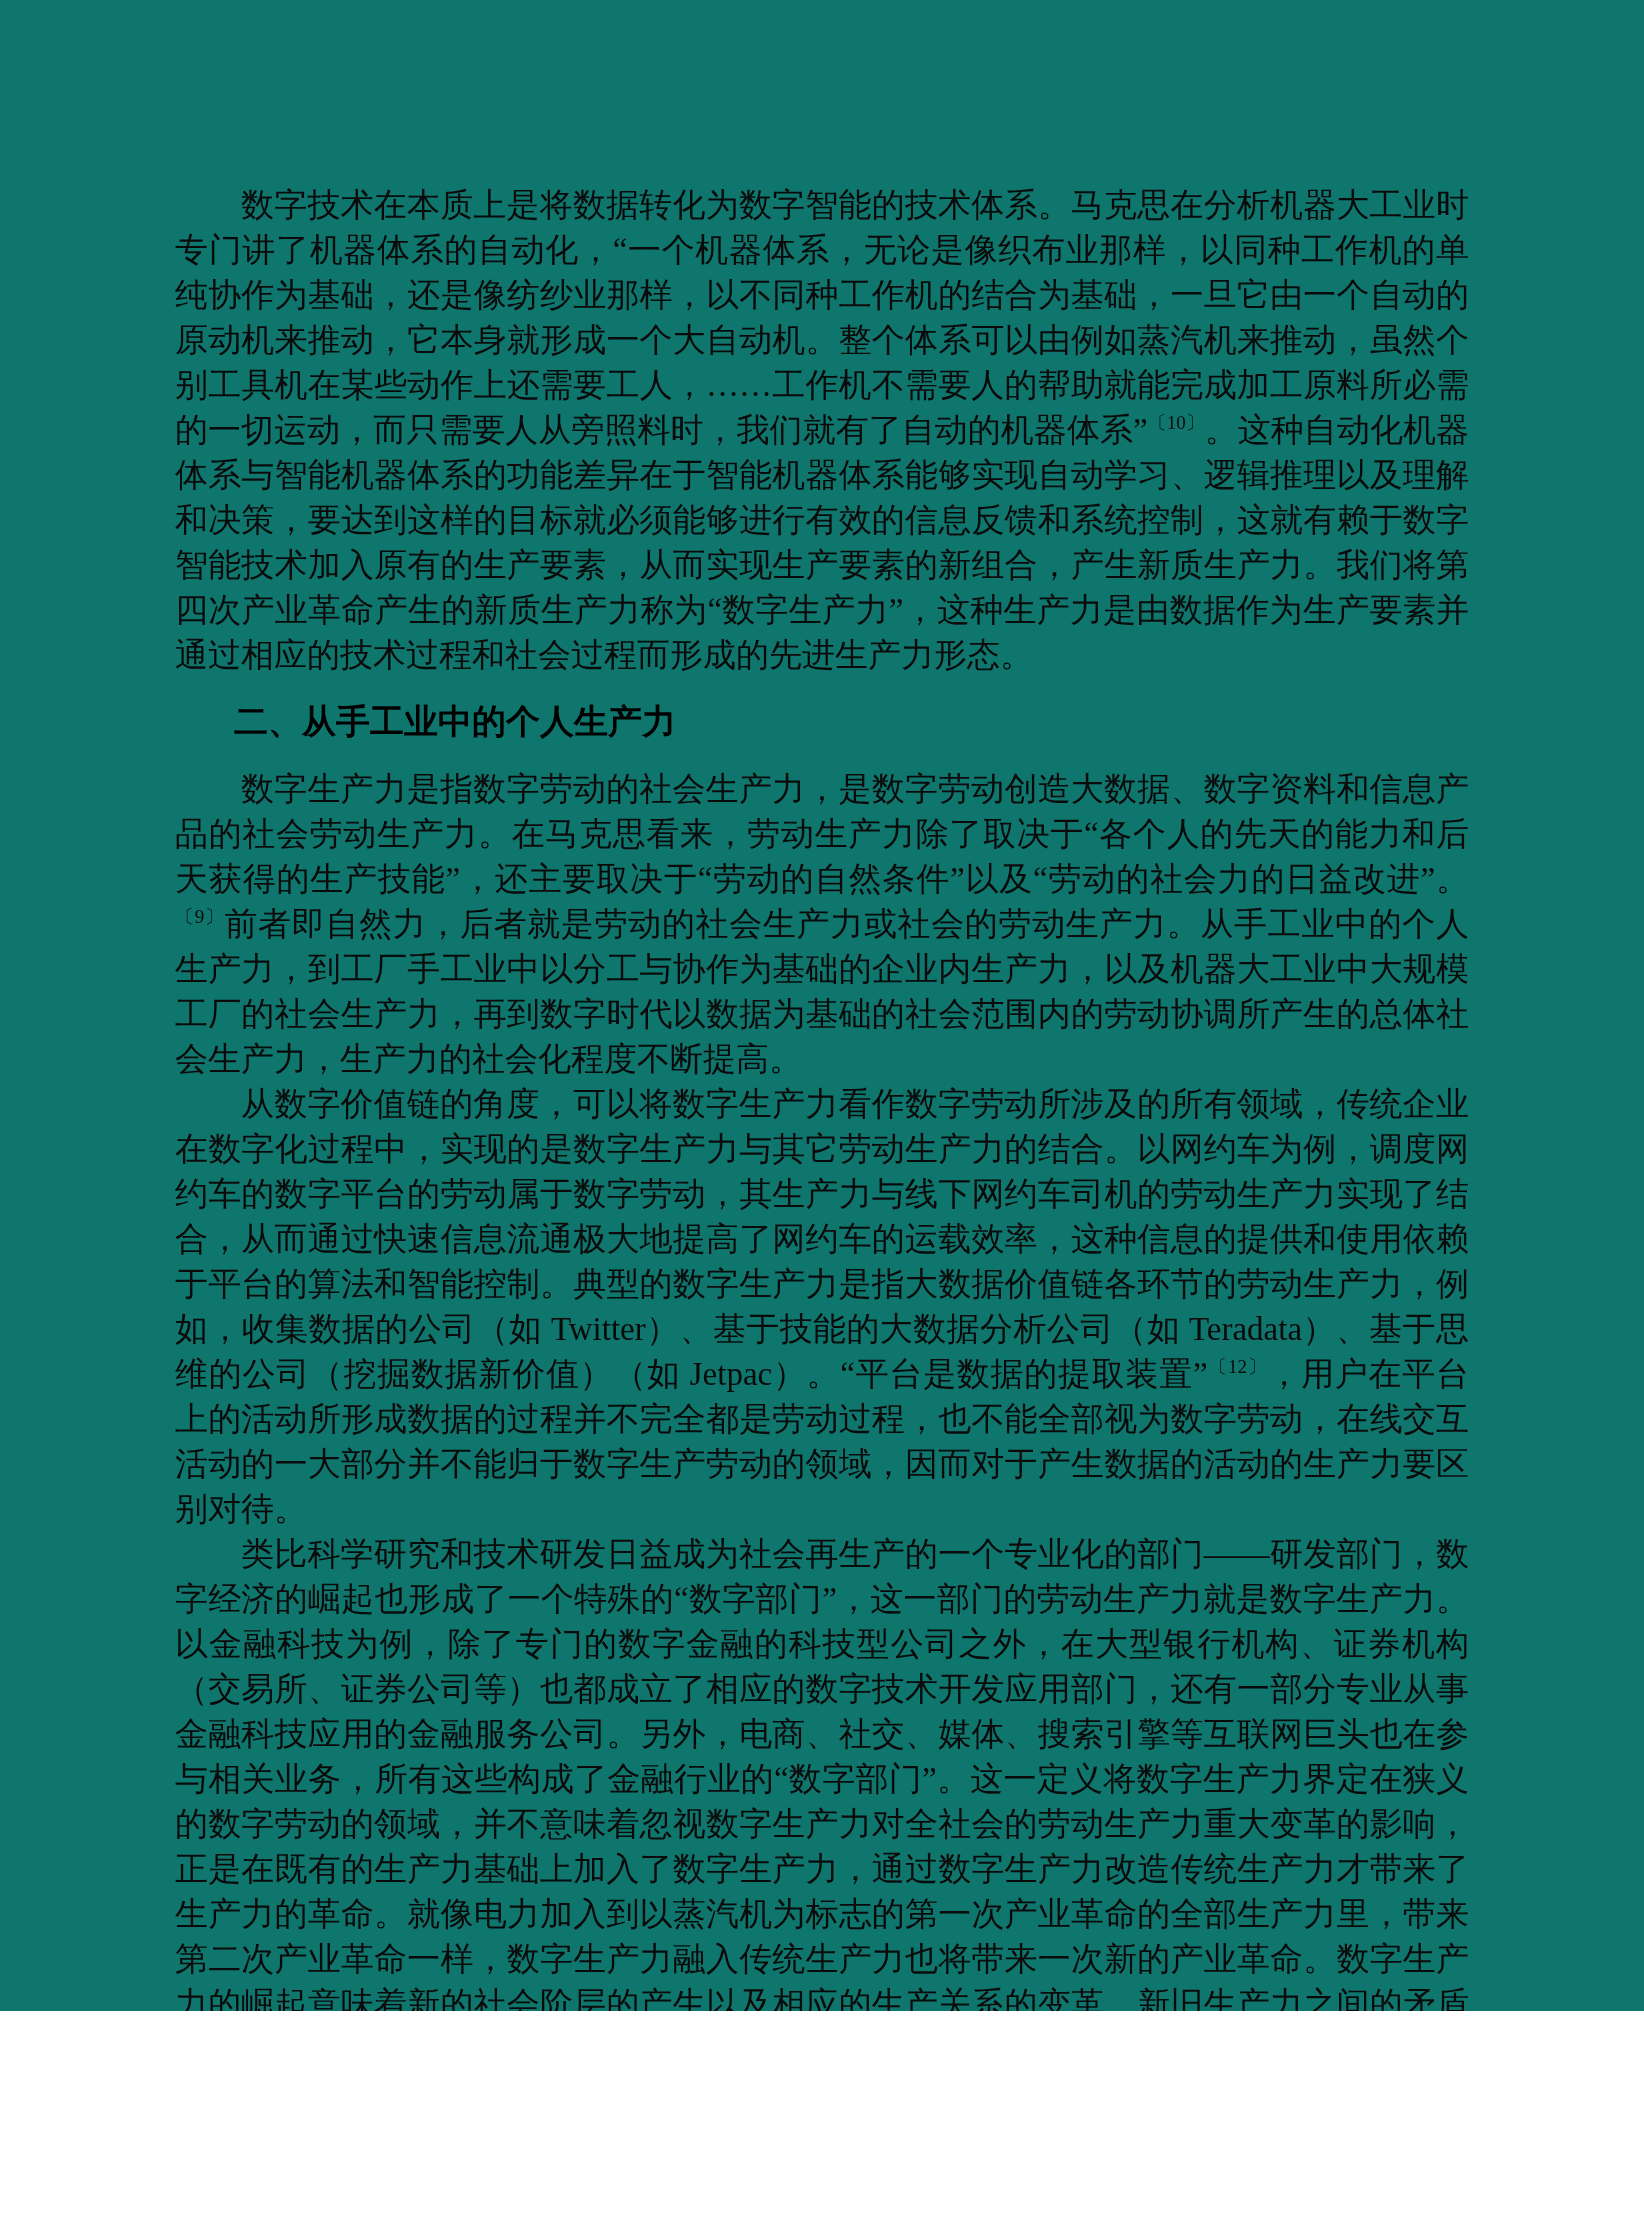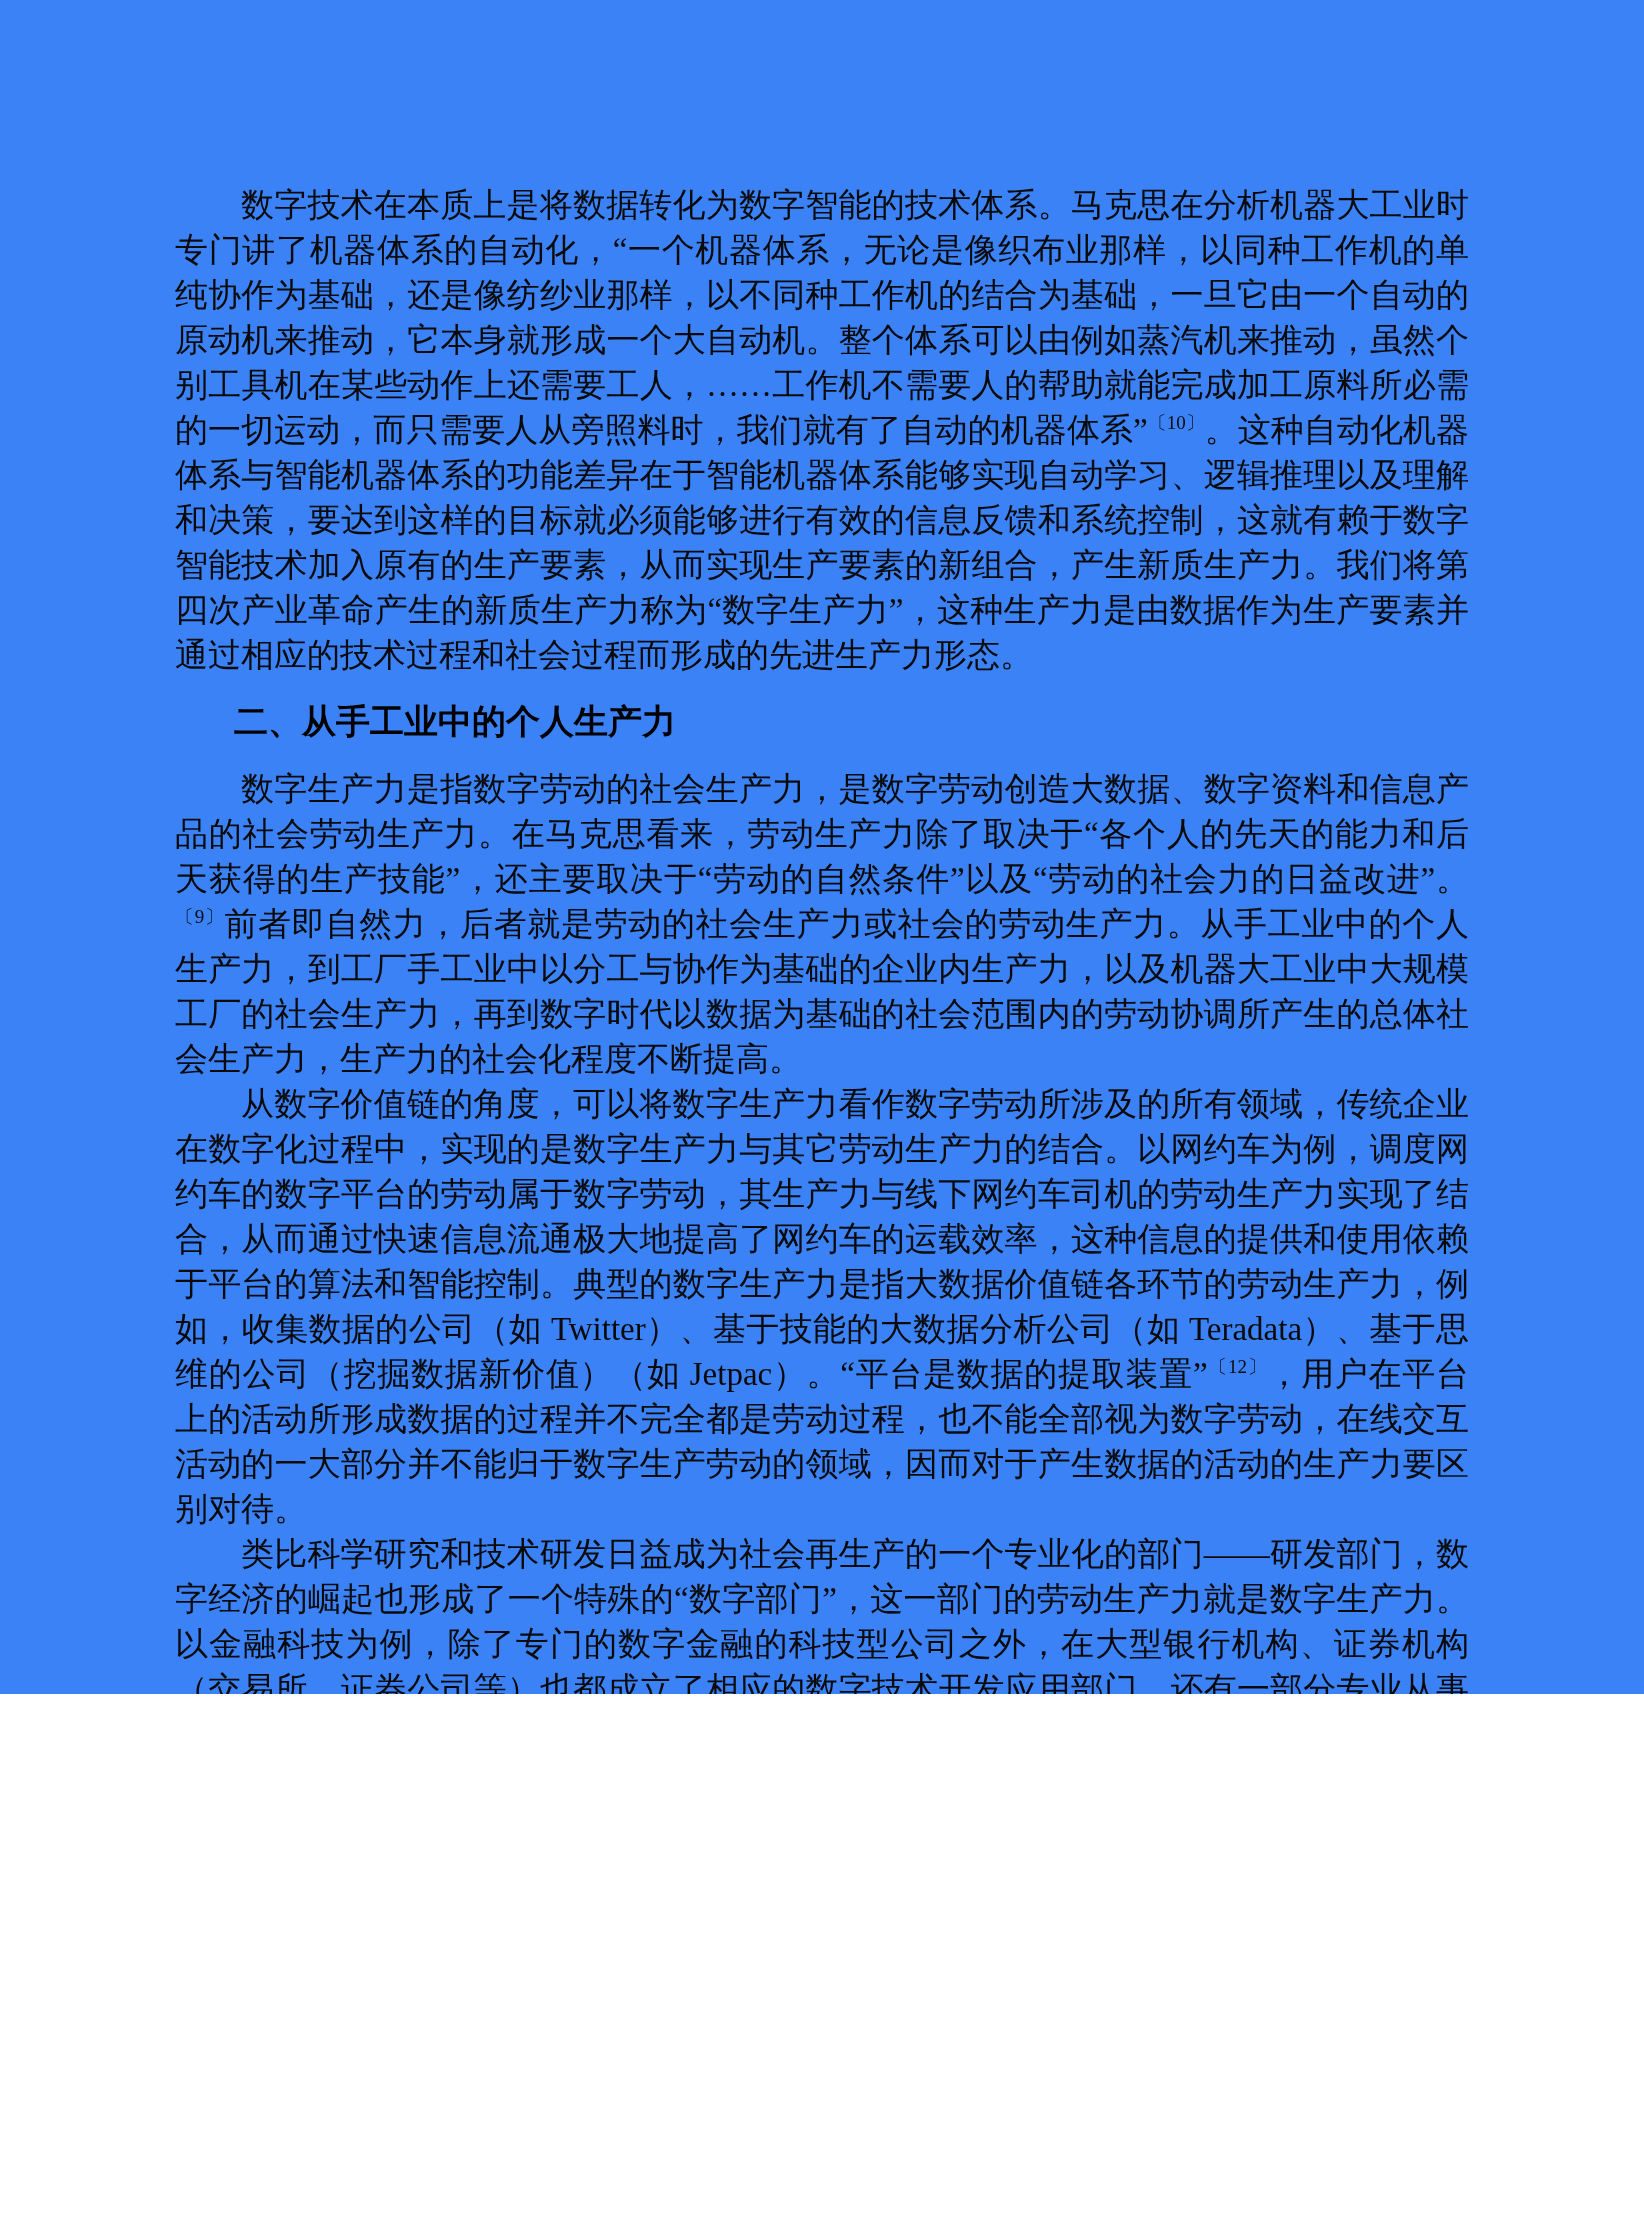--- a/index.html
+++ b/index.html
@@ -3,22 +3,22 @@
 <meta charset="utf-8">
 <style>
   html, body {
     margin: 0;
     padding: 0;
     background: #ffffff;
   }
   .page {
     position: relative;
     width: 1645px;
-    height: 1694px;
-    background: #3b82f6;
+    height: 2011px;
+    background: #0f766e;
     overflow: hidden;
     color: #0a0a0a;
     font-family: "Liberation Serif", "DejaVu Serif", serif;
   }
   .content {
     position: absolute;
     left: 175px;
     top: 183px;
     width: 1294px;
   }

